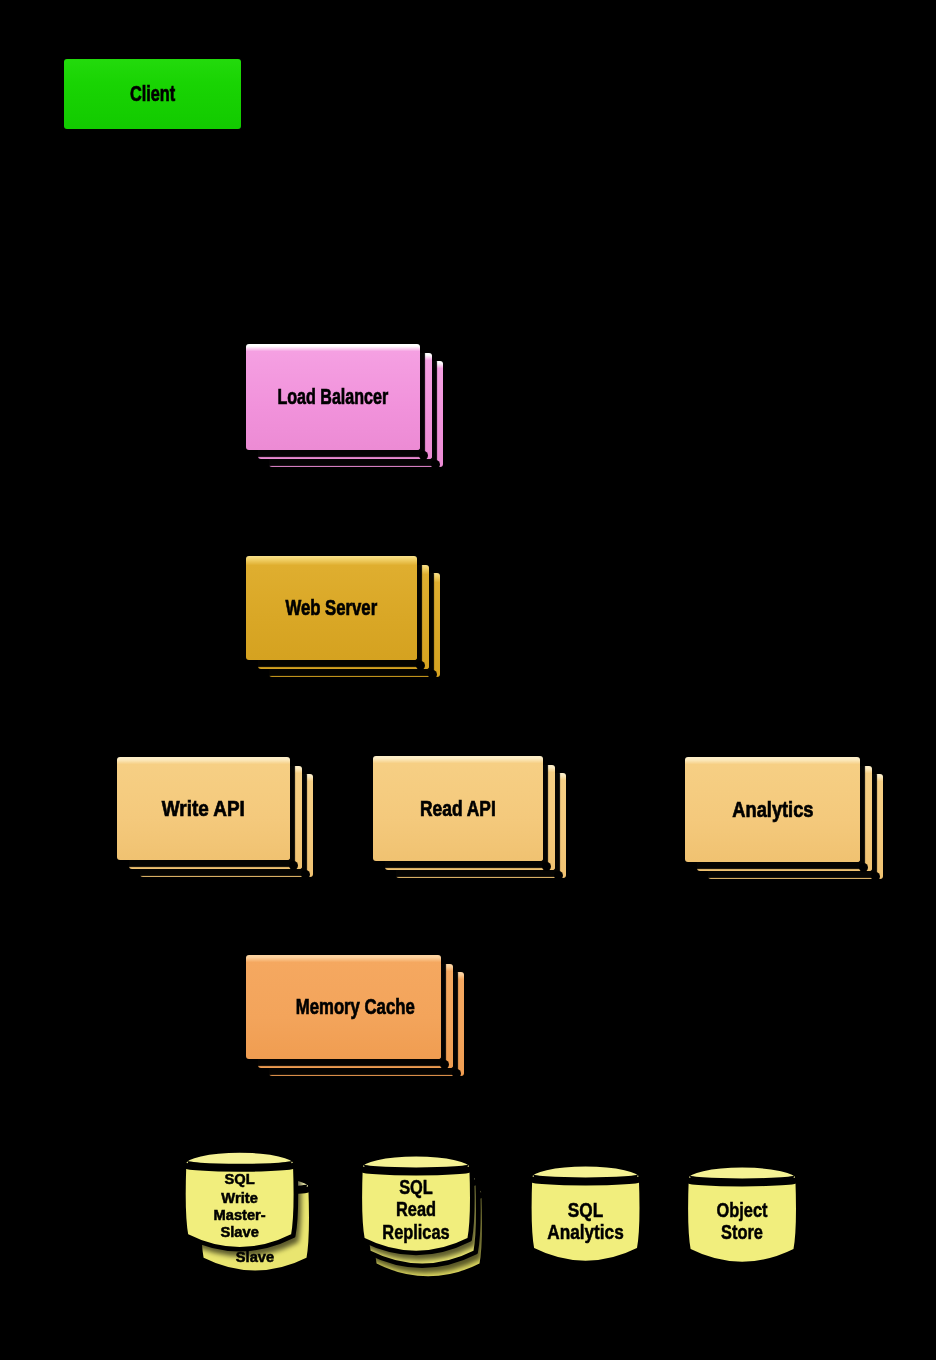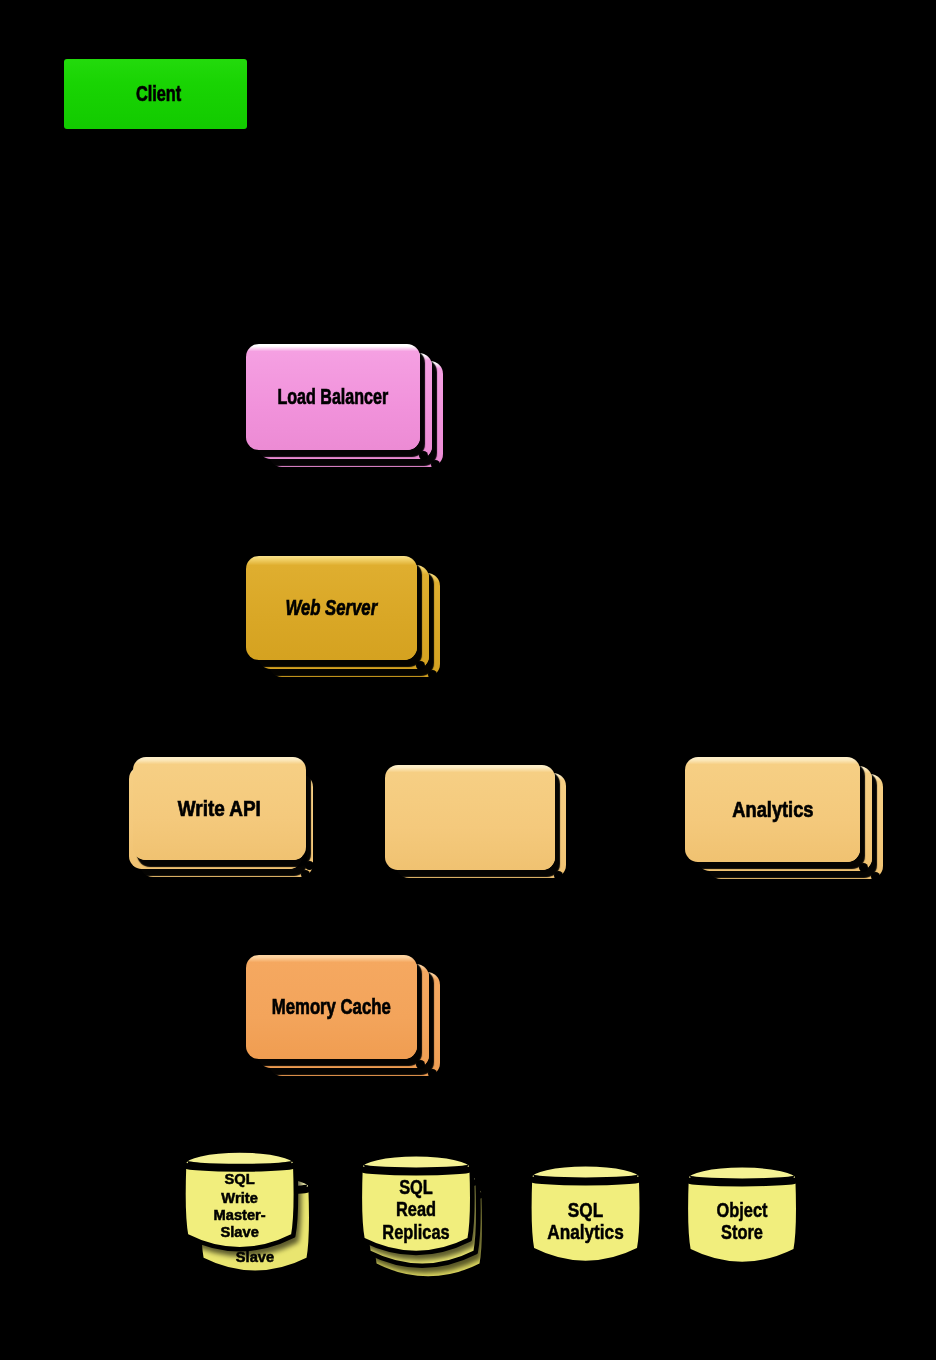--- a/index.html
+++ b/index.html
@@ -1,32 +1,32 @@
 <!DOCTYPE html>
 <html><head>
 <meta charset="utf-8">
 <style>
 html,body{margin:0;padding:0;background:#000;}
 #page{filter:blur(0.5px);position:relative;width:936px;height:1360px;background:#000;overflow:hidden;
   font-family:"Liberation Sans",sans-serif;}
 .box{position:absolute;display:flex;align-items:center;justify-content:center;
-  font-weight:bold;font-size:22px;color:#000;border-radius:3px;padding-left:6px;}
+  font-weight:bold;font-size:22px;color:#000;border-radius:3px;}
 .box span{display:inline-block;transform:scaleX(0.72);white-space:nowrap;-webkit-text-stroke:0.7px #000;}
-.card{position:absolute;border-radius:13px;box-shadow:4.5px 6.5px 1px rgba(0,0,0,0.98);
+.card{position:absolute;border-radius:3px;box-shadow:4.5px 6.5px 1px rgba(0,0,0,0.98);
   display:flex;align-items:center;justify-content:center;
   font-weight:bold;font-size:22px;color:#000;}
 .card span{display:inline-block;transform:scaleX(0.72);white-space:nowrap;-webkit-text-stroke:0.7px #000;}
 .card::after{content:"";position:absolute;right:-8px;bottom:-10px;width:9px;height:9px;border-radius:50%;background:#000;}
 .green{background:linear-gradient(180deg,#23da0c 0%,#19d403 35%,#12ca00 100%);}
 .dns{background:linear-gradient(180deg,#f7fad2 0%,#f7fad2 2%,#cedd6b 6%,#cbdb64 70%,#c5d55a 100%);}
 .cdn{background:linear-gradient(180deg,#eaf8ff 0%,#eaf8ff 2%,#79d0f2 6%,#6ccaf0 60%,#65c6ec 100%);}
 .pink{background:linear-gradient(180deg,#ffffff 0%,#ffffff 2%,#f5a0e2 7%,#f192db 60%,#ec8bd4 100%);}
 .gold{background:linear-gradient(180deg,#f9e18c 0%,#f3d36b 3%,#dfae2f 9%,#d9a726 60%,#d5a220 100%);}
 .tan{background:linear-gradient(180deg,#fdeec7 0%,#fdeec7 2%,#f6cf84 7%,#f4c97c 60%,#f0c271 100%);}
-.orange{background:linear-gradient(180deg,#fdd3a0 0%,#fdd3a0 2%,#f5a860 7%,#f3a45b 60%,#f09d51 100%);}
+.orange{background:linear-gradient(180deg,#fdd3a0 0%,#fdd3a0 2%,#f5a860 7%,#f3a45b 60%,#f09d51 100%);padding-left:24px;}
 svg text{font-family:"Liberation Sans",sans-serif;font-weight:bold;fill:#000;stroke:#000;stroke-width:0.5;}
 svg .cb{stroke:#000;stroke-width:4.5;stroke-linejoin:round;}
 svg .cr{stroke:#000;stroke-width:4;}
 svg .cband{fill:none;stroke:#000;stroke-width:8;}
 </style>
 </head>
 <body>
 <div id="page">
 
   <div class="box green" style="left:64px;top:59px;width:177px;height:70px;">
@@ -34,32 +34,35 @@
     </div>
 
   <div class="card pink" style="left:269px;top:361px;width:174px;height:106px;"></div>
   <div class="card pink" style="left:258px;top:353px;width:174px;height:106px;"></div>
   <div class="card pink" style="left:246px;top:344px;width:174px;height:106px;">
       <span style="transform:scaleX(0.73)">Load Balancer</span>
     </div>
 
   <div class="card gold" style="left:269px;top:573px;width:171px;height:104px;"></div>
   <div class="card gold" style="left:258px;top:565px;width:171px;height:104px;"></div>
-  <div class="card gold" style="left:246px;top:556px;width:171px;height:104px;font-style:italic;">
+  <div class="card gold" style="left:246px;top:556px;width:171px;height:104px;">
       <span style="transform:scaleX(0.76)">Web Server</span>
     </div>
 
   <div class="card tan" style="left:140px;top:774px;width:173px;height:103px;"></div>
   <div class="card tan" style="left:129px;top:766px;width:173px;height:103px;"></div>
-  <div class="card tan" style="left:133px;top:757px;width:173px;height:103px;">
+  <div class="card tan" style="left:117px;top:757px;width:173px;height:103px;">
       <span style="transform:scaleX(0.86)">Write API</span>
     </div>
 
   <div class="card tan" style="left:396px;top:773px;width:170px;height:105px;"></div>
   <div class="card tan" style="left:385px;top:765px;width:170px;height:105px;"></div>
+  <div class="card tan" style="left:373px;top:756px;width:170px;height:105px;">
+      <span style="transform:scaleX(0.79)">Read API</span>
+    </div>
 
   <div class="card tan" style="left:708px;top:774px;width:175px;height:105px;"></div>
   <div class="card tan" style="left:697px;top:766px;width:175px;height:105px;"></div>
   <div class="card tan" style="left:685px;top:757px;width:175px;height:105px;">
       <span style="transform:scaleX(0.83)">Analytics</span>
     </div>
 
   <div class="card orange" style="left:269px;top:972px;width:171px;height:104px;"></div>
   <div class="card orange" style="left:258px;top:964px;width:171px;height:104px;"></div>
   <div class="card orange" style="left:246px;top:955px;width:171px;height:104px;">

